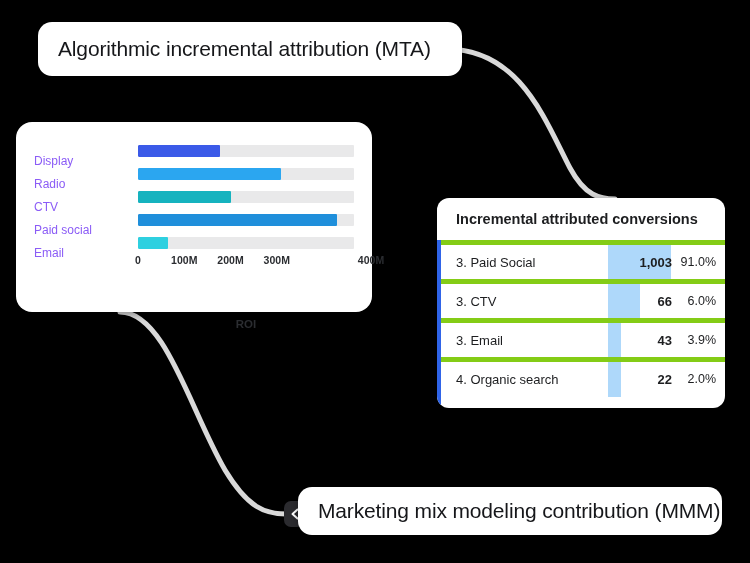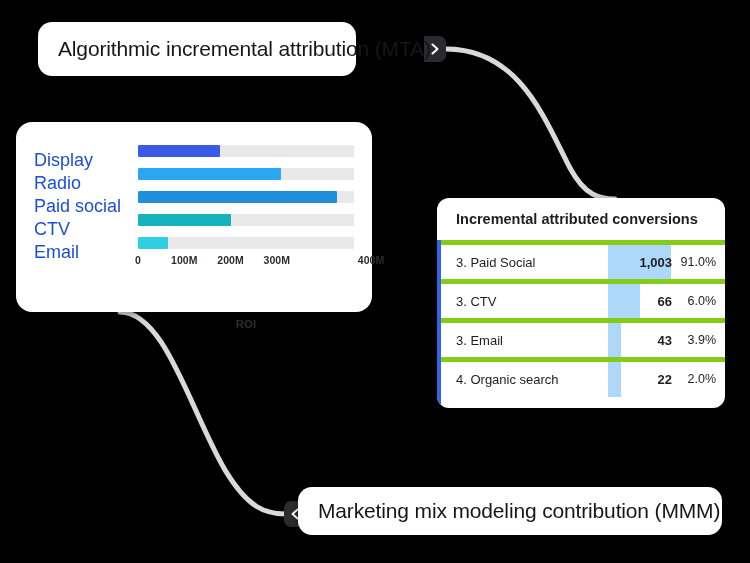--- a/index.html
+++ b/index.html
@@ -32,21 +32,21 @@
     box-shadow: 0 2px 6px rgba(0,0,0,0.35);
   }
   .bubble-text {
     color: #16171a;
     font-size: 21px;
     letter-spacing: -0.15px;
     white-space: nowrap;
   }
   #bubble-mta {
     left: 38px; top: 22px;
-    width: 318px; height: 54px;
+    width: 424px; height: 54px;
     padding-left: 20px;
   }
   #bubble-mmm {
     left: 298px; top: 487px;
     width: 424px; height: 48px;
     padding-left: 20px;
   }
 
   
   .chev-tab {
@@ -84,22 +84,22 @@
     width: 320px;
   }
   .chart-row {
     display: flex;
     align-items: center;
     height: 22px;
     margin-bottom: 1px;
   }
   .chart-row-label {
     width: 104px;
-    font-size: 18px;
-    color: #1d4ed8;
+    font-size: 12px;
+    color: #8b5cf6;
     white-space: nowrap;
     margin-top: 19px;
   }
   .chart-track {
     position: relative;
     flex: 1;
     height: 12px;
     background: #e9e9ea;
     border-radius: 1px;
     overflow: hidden;
@@ -235,30 +235,30 @@
       </div>
 
       <div class="chart-row">
         <span class="chart-row-label">Radio</span>
         <span class="chart-track">
           <span class="chart-fill" id="fill1" style="width: 66.3812%; background: rgb(43, 166, 240);"></span>
         </span>
       </div>
 
       <div class="chart-row">
+        <span class="chart-row-label">CTV</span>
+        <span class="chart-track">
+          <span class="chart-fill" id="fill3" style="width: 42.8266%; background: rgb(22, 179, 191);"></span>
+        </span>
+      </div>
+
+      <div class="chart-row">
         <span class="chart-row-label">Paid social</span>
         <span class="chart-track">
           <span class="chart-fill" id="fill2" style="width: 92.0771%; background: rgb(31, 143, 219);"></span>
-        </span>
-      </div>
-
-      <div class="chart-row">
-        <span class="chart-row-label">CTV</span>
-        <span class="chart-track">
-          <span class="chart-fill" id="fill3" style="width: 42.8266%; background: rgb(22, 179, 191);"></span>
         </span>
       </div>
 
       <div class="chart-row">
         <span class="chart-row-label">Email</span>
         <span class="chart-track">
           <span class="chart-fill" id="fill4" style="width: 13.9186%; background: rgb(46, 208, 224);"></span>
         </span>
       </div>
 

